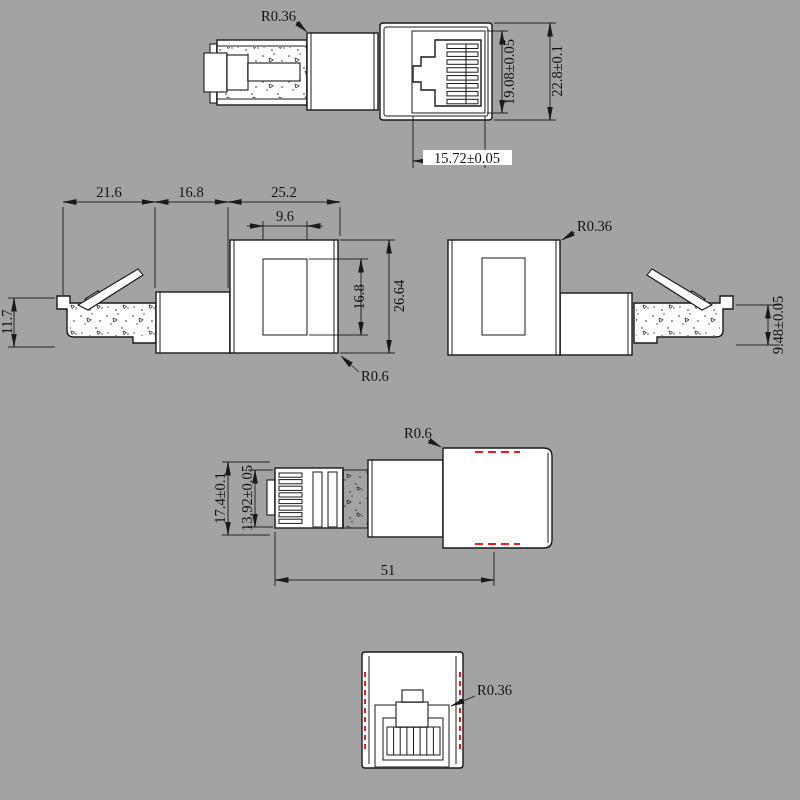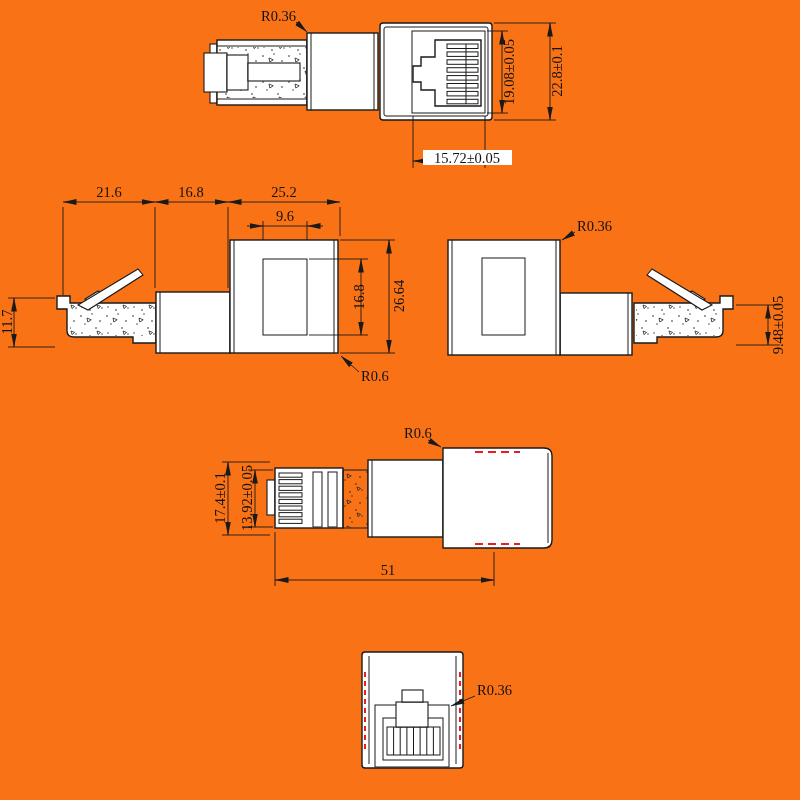--- a/index.html
+++ b/index.html
@@ -1,16 +1,16 @@
 <!DOCTYPE html>
 <html><head>
 <meta charset="utf-8">
 <style>
   html,body{margin:0;padding:0;background:#ffffff;}
-  .page{position:relative;width:800px;height:800px;background:#f97316;overflow:hidden;
+  .page{position:relative;width:800px;height:800px;background:#a3a3a3;overflow:hidden;
         font-family:"Liberation Serif", serif;}
   svg{position:absolute;left:0;top:0;}
   .ln   {stroke:#1a1a1a;stroke-width:1.4;fill:none;stroke-linecap:square;}
   .lnw  {stroke:#1a1a1a;stroke-width:1.4;fill:#ffffff;stroke-linecap:square;}
   .thin {stroke:#1a1a1a;stroke-width:1;fill:none;}
   .thinw{stroke:#1a1a1a;stroke-width:1.1;fill:#ffffff;}
   .ext  {stroke:#1a1a1a;stroke-width:0.9;fill:none;}
   .dl   {stroke:#1a1a1a;stroke-width:0.9;fill:none;
          marker-start:url(#arr);marker-end:url(#arr);}
   .da   {stroke:#1a1a1a;stroke-width:0.9;fill:none;marker-end:url(#arr);}

